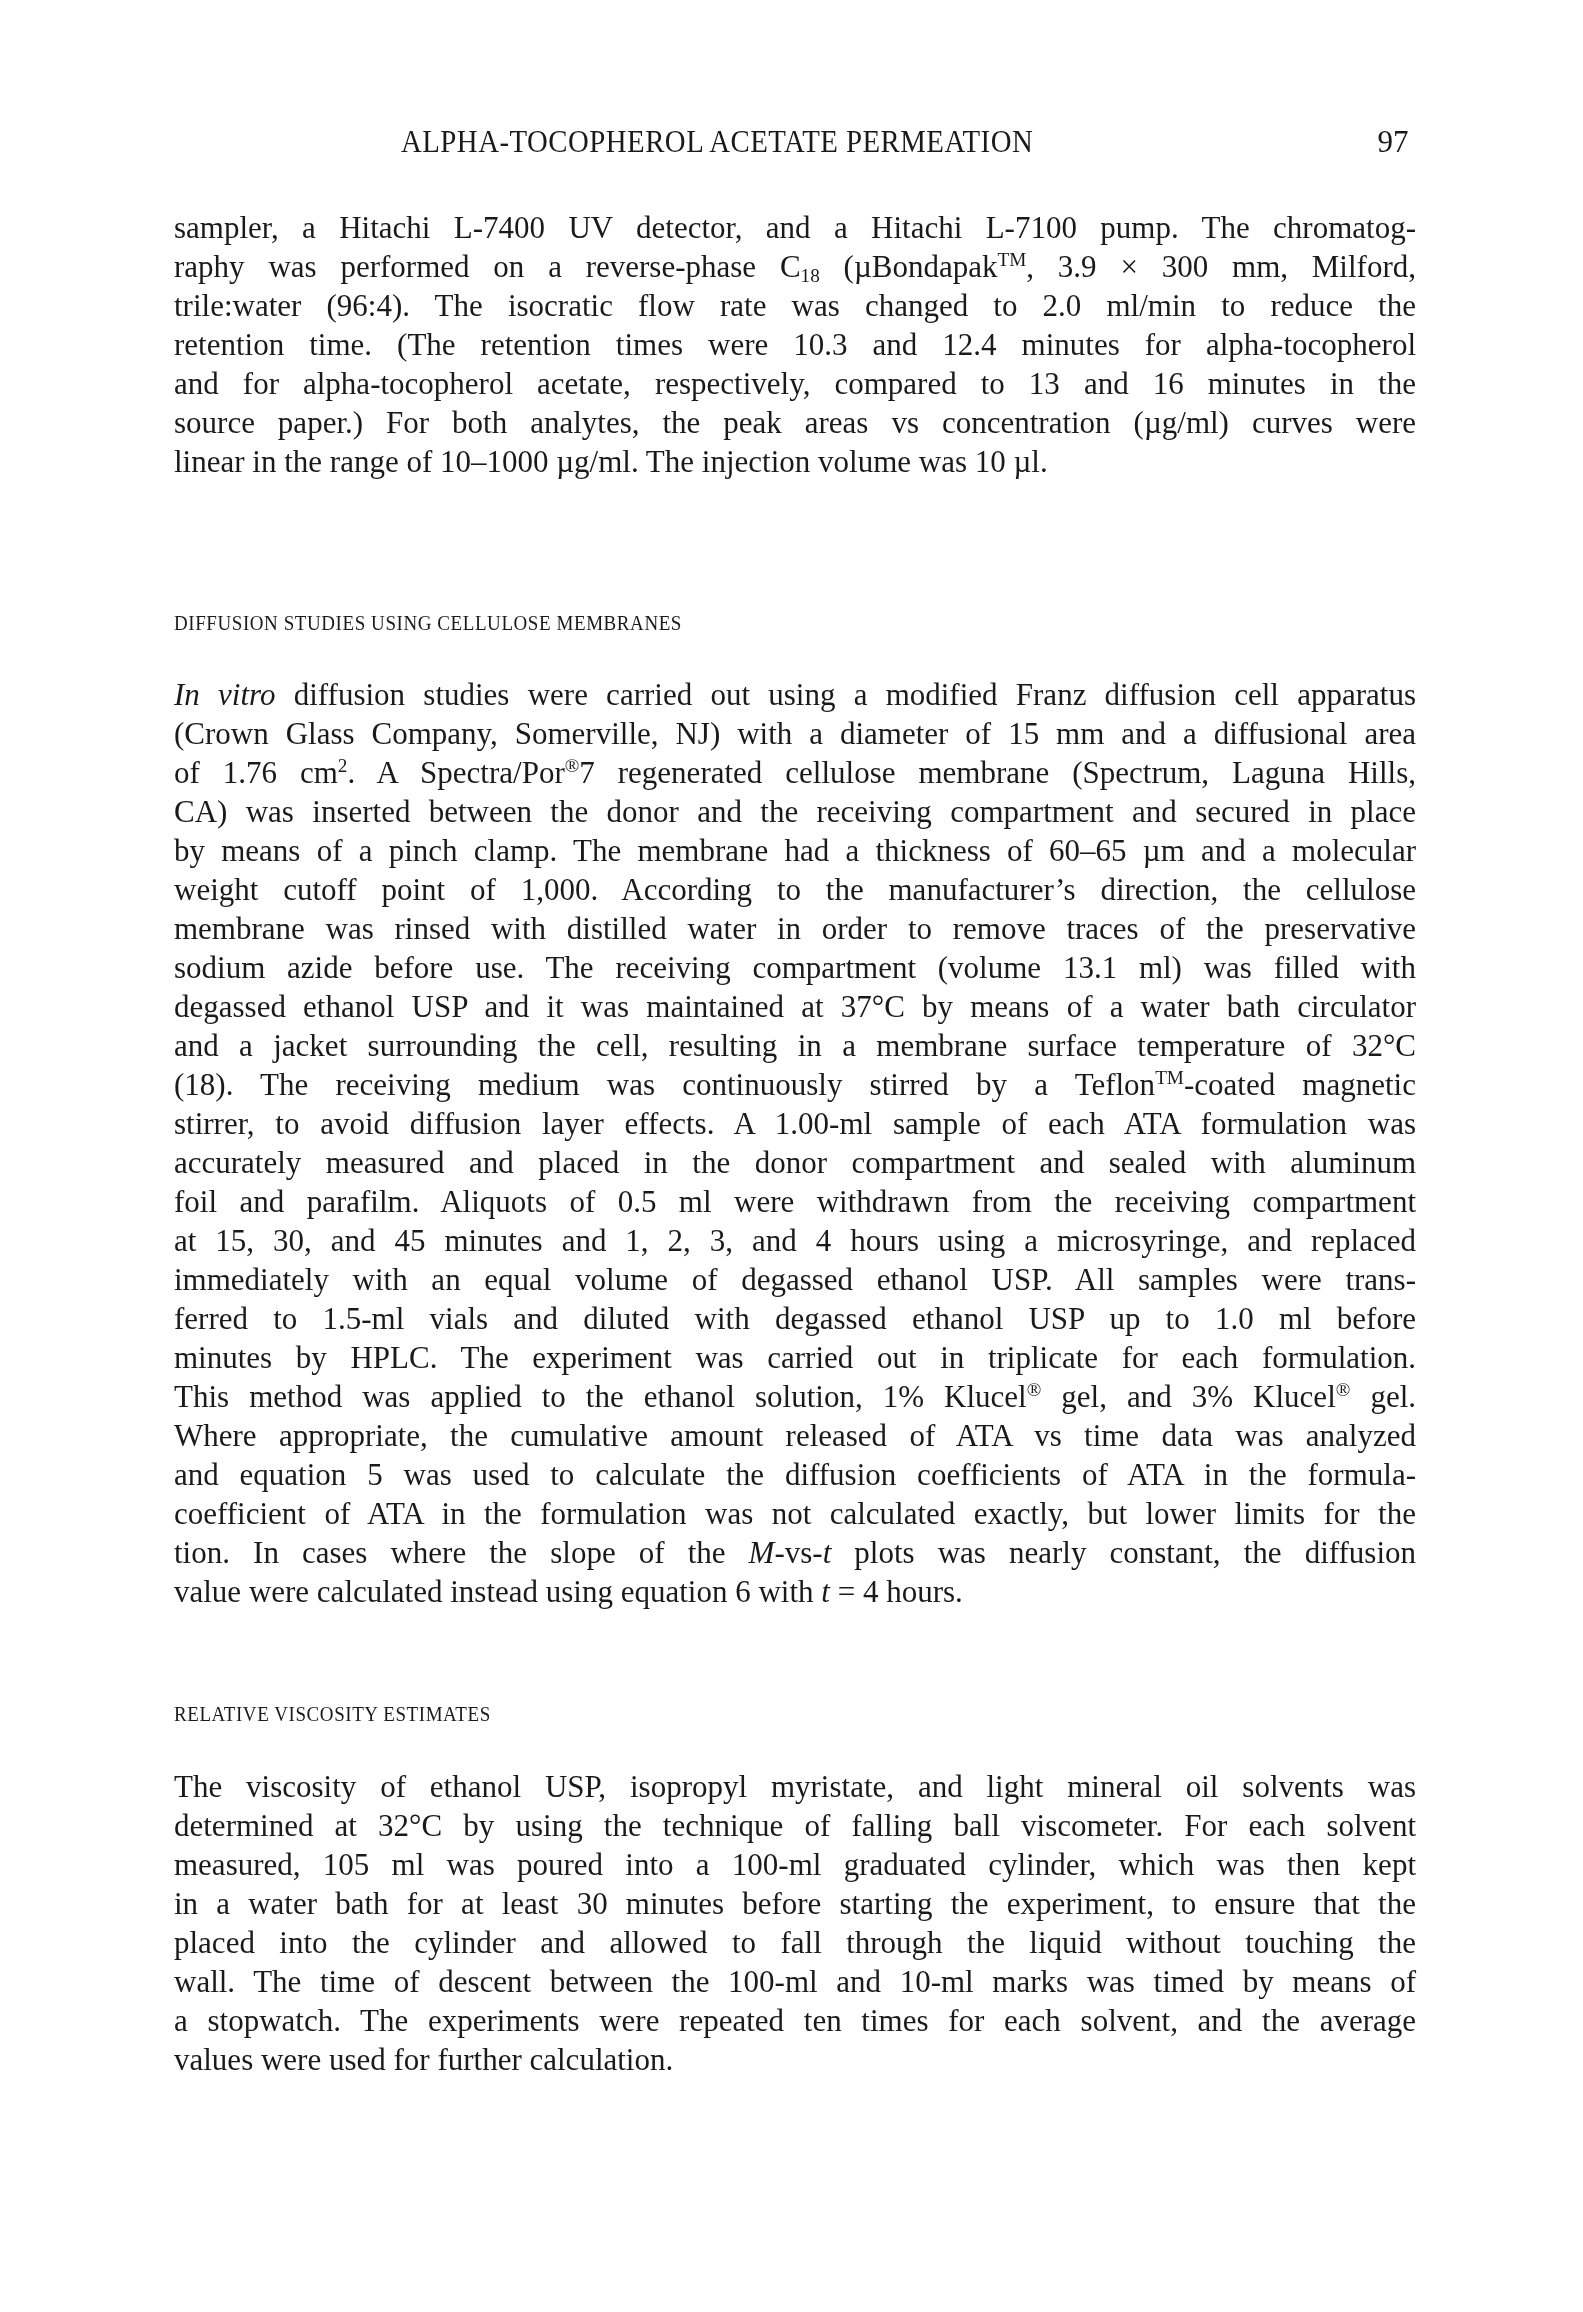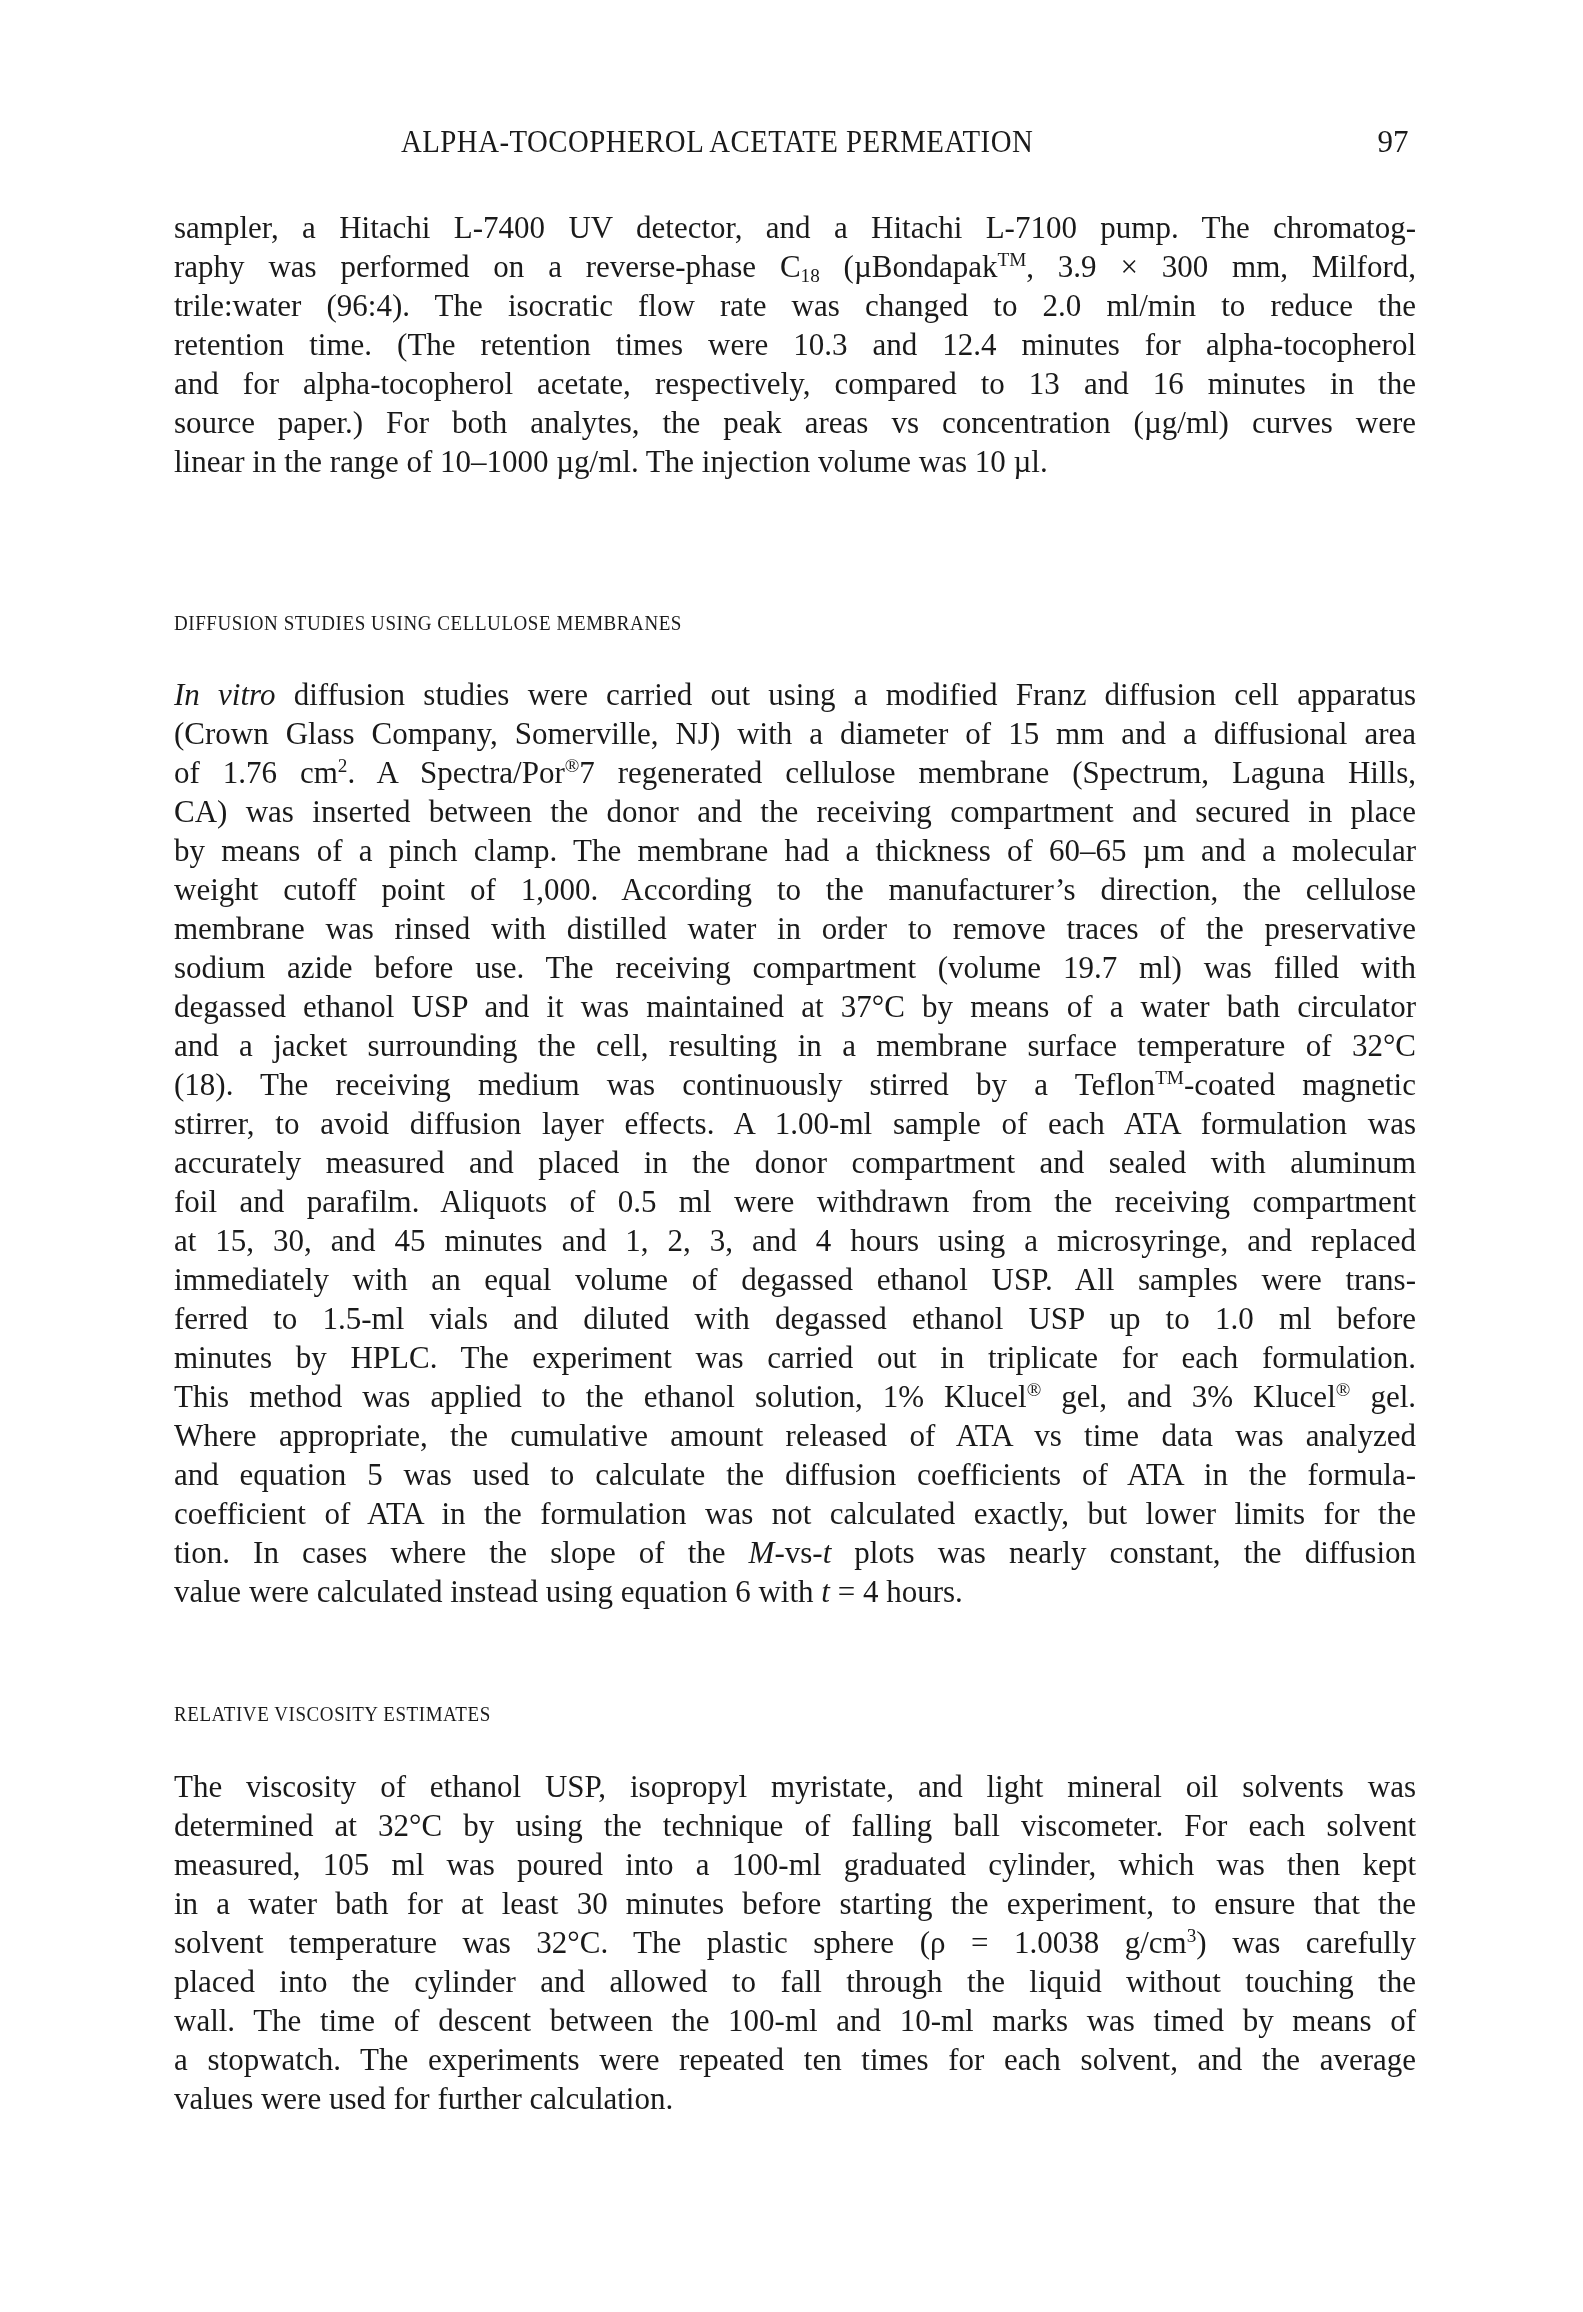--- a/index.html
+++ b/index.html
@@ -114,21 +114,21 @@
 
   <div class="section-heading" style="top:609px;">DIFFUSION STUDIES USING CELLULOSE MEMBRANES</div>
   <div class="block" id="block-1" style="top:675px;">
       <span class="line"><span class="fit"><em>In vitro</em><span> diffusion studies were carried out using a modified Franz diffusion cell apparatus</span></span></span>
       <span class="line"><span class="fit"><span>(Crown Glass Company, Somerville, NJ) with a diameter of 15 mm and a diffusional area</span></span></span>
       <span class="line"><span class="fit"><span>of 1.76 cm</span><sup>2</sup><span>. A Spectra/Por</span><sup>®</sup><span>7 regenerated cellulose membrane (Spectrum, Laguna Hills,</span></span></span>
       <span class="line"><span class="fit"><span>CA) was inserted between the donor and the receiving compartment and secured in place</span></span></span>
       <span class="line"><span class="fit"><span>by means of a pinch clamp. The membrane had a thickness of 60–65 µm and a molecular</span></span></span>
       <span class="line"><span class="fit"><span>weight cutoff point of 1,000. According to the manufacturer’s direction, the cellulose</span></span></span>
       <span class="line"><span class="fit"><span>membrane was rinsed with distilled water in order to remove traces of the preservative</span></span></span>
-      <span class="line"><span class="fit"><span>sodium azide before use. The receiving compartment (volume 19.7 ml) was filled with</span></span></span>
+      <span class="line"><span class="fit"><span>sodium azide before use. The receiving compartment (volume 13.1 ml) was filled with</span></span></span>
       <span class="line"><span class="fit"><span>degassed ethanol USP and it was maintained at 37°C by means of a water bath circulator</span></span></span>
       <span class="line"><span class="fit"><span>and a jacket surrounding the cell, resulting in a membrane surface temperature of 32°C</span></span></span>
       <span class="line"><span class="fit"><span>(18). The receiving medium was continuously stirred by a Teflon</span><sup>TM</sup><span>-coated magnetic</span></span></span>
       <span class="line"><span class="fit"><span>stirrer, to avoid diffusion layer effects. A 1.00-ml sample of each ATA formulation was</span></span></span>
       <span class="line"><span class="fit"><span>accurately measured and placed in the donor compartment and sealed with aluminum</span></span></span>
       <span class="line"><span class="fit"><span>foil and parafilm. Aliquots of 0.5 ml were withdrawn from the receiving compartment</span></span></span>
       <span class="line"><span class="fit"><span>at 15, 30, and 45 minutes and 1, 2, 3, and 4 hours using a microsyringe, and replaced</span></span></span>
       <span class="line"><span class="fit"><span>immediately with an equal volume of degassed ethanol USP. All samples were trans-</span></span></span>
       <span class="line"><span class="fit"><span>ferred to 1.5-ml vials and diluted with degassed ethanol USP up to 1.0 ml before</span></span></span>
       <span class="line"><span class="fit"><span>minutes by HPLC. The experiment was carried out in triplicate for each formulation.</span></span></span>
@@ -139,21 +139,20 @@
       <span class="line"><span class="fit"><span>tion. In cases where the slope of the </span><em>M</em><span>-vs-</span><em>t</em><span> plots was nearly constant, the diffusion</span></span></span>
       <span class="line last"><span class="fit"><span>value were calculated instead using equation 6 with </span><em>t</em><span> = 4 hours.</span></span></span>
     </div>
 
   <div class="section-heading" style="top:1700px;">RELATIVE VISCOSITY ESTIMATES</div>
   <div class="block" id="block-2" style="top:1767px;text-decoration:underline;">
       <span class="line"><span class="fit"><span>The viscosity of ethanol USP, isopropyl myristate, and light mineral oil solvents was</span></span></span>
       <span class="line"><span class="fit"><span>determined at 32°C by using the technique of falling ball viscometer. For each solvent</span></span></span>
       <span class="line"><span class="fit"><span>measured, 105 ml was poured into a 100-ml graduated cylinder, which was then kept</span></span></span>
       <span class="line"><span class="fit"><span>in a water bath for at least 30 minutes before starting the experiment, to ensure that the</span></span></span>
-      <span class="line"><span class="fit"><span>solvent temperature was 32°C. The plastic sphere (ρ = 1.0038 g/cm</span><sup>3</sup><span>) was carefully</span></span></span>
       <span class="line"><span class="fit"><span>placed into the cylinder and allowed to fall through the liquid without touching the</span></span></span>
       <span class="line"><span class="fit"><span>wall. The time of descent between the 100-ml and 10-ml marks was timed by means of</span></span></span>
       <span class="line"><span class="fit"><span>a stopwatch. The experiments were repeated ten times for each solvent, and the average</span></span></span>
       <span class="line last"><span class="fit"><span>values were used for further calculation.</span></span></span>
     </div>
 
 </div>
 
 
 </body></html>

